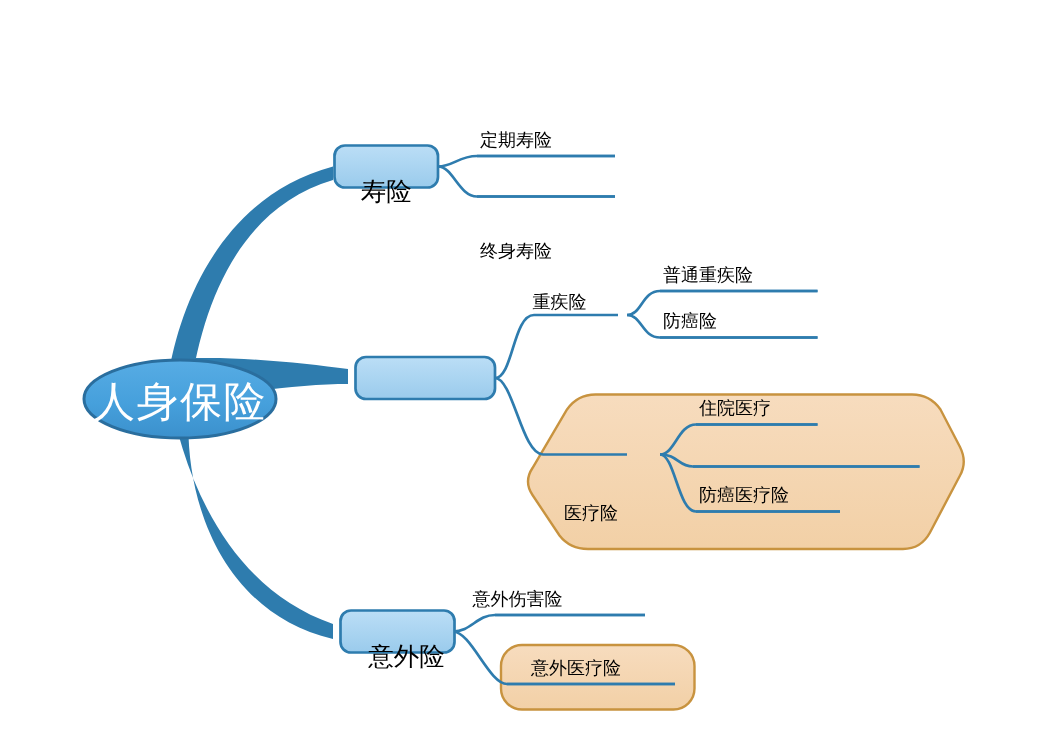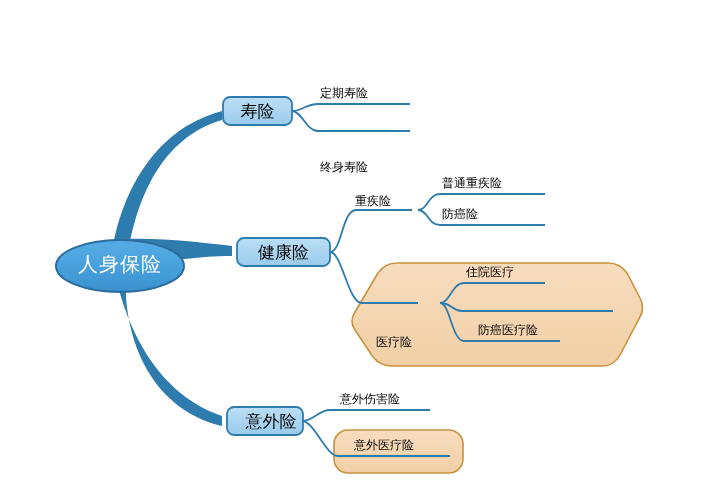--- a/index.html
+++ b/index.html
@@ -28,29 +28,30 @@
   }
   .node-label {
     position: absolute;
     white-space: nowrap;
     line-height: 1;
     pointer-events: auto;
   }
   
   .root-text {
     color: #ffffff;
-    font-size: 20px;
+    font-size: 28px;
     letter-spacing: 1px;
     text-align: center;
   }
   
   .lvl1-text {
     color: #000000;
     font-size: 17px;
     text-align: center;
+    margin-top: 16px;
   }
   
   .leaf-text {
     color: #000000;
     font-size: 12px;
     font-family: Liberation Mono, monospace;
   }
 </style>
 </head>
 <body>
@@ -144,27 +145,26 @@
       <rect x="227" y="407" width="76" height="28" rx="7" ry="7" fill="url(#nodeGrad)" stroke="#2E7CAE" stroke-width="1.8"></rect>
     </g>
   </svg>
 
   <div class="node-label root-text" style="left:56px; top:254px; width:128px;">人身保险</div>
 
   <div class="node-label lvl1-text" style="left:223px; top:103px; width:69px;">寿险</div>
   <div class="node-label leaf-text" style="left:320px; top:88px;">定期寿险</div>
   <div class="node-label leaf-text" style="left:320px; top:115px;margin-top:47px;">终身寿险</div>
 
-  <div class="node-label lvl1-text" style="left:237px; top:244px; width:93px;">健康险</div>
 
   <div class="node-label leaf-text" style="left:355px; top:196px;">重疾险</div>
   <div class="node-label leaf-text" style="left:442px; top:178px;">普通重疾险</div>
   <div class="node-label leaf-text" style="left:442px; top:209px;">防癌险</div>
 
   <div class="node-label leaf-text" style="left:376px; top:289px;margin-top:48px;">医疗险</div>
   <div class="node-label leaf-text" style="left:466px; top:267px;">住院医疗</div>
-  <div class="node-label leaf-text" style="left:478px; top:325px;">防癌医疗险</div>
+  <div class="node-label leaf-text" style="left:466px; top:325px;">防癌医疗险</div>
 
   <div class="node-label lvl1-text" style="left:233px; top:413px; width:76px;font-family:Liberation Serif, serif;">意外险</div>
-  <div class="node-label leaf-text" style="left:340px; top:394px;">意外伤害险</div>
+  <div class="node-label leaf-text" style="left:315px; top:394px;">意外伤害险</div>
   <div class="node-label leaf-text" style="left:354px; top:440px;">意外医疗险</div>
 
 </div>
 
 </body></html>

